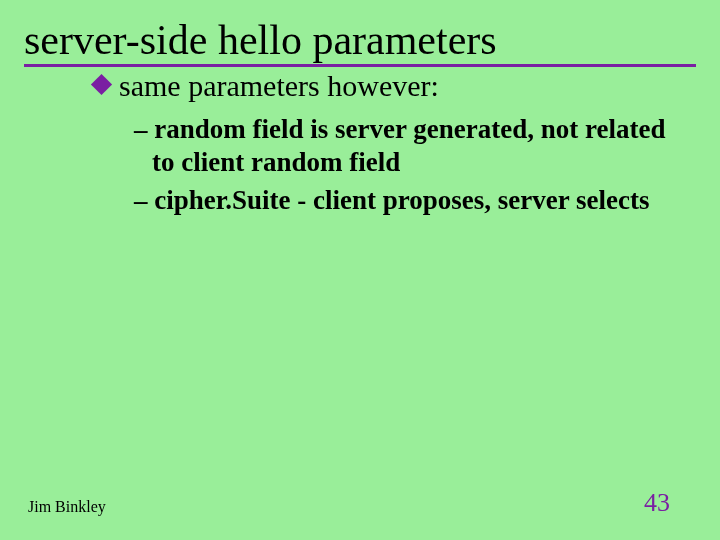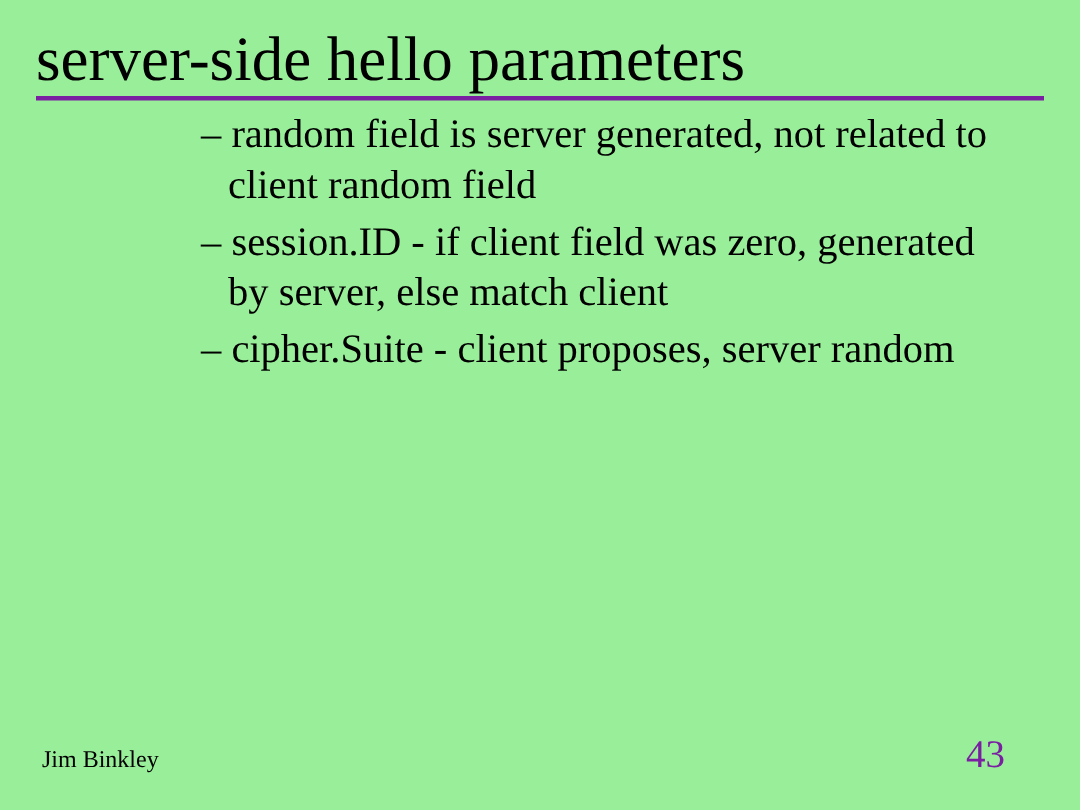--- a/index.html
+++ b/index.html
@@ -22,21 +22,21 @@
   .bullet-row { display: flex; align-items: flex-start; margin-bottom: 8px; }
   .diamond {
     width: 15px; height: 15px;
     background: #7a1fa2;
     transform: rotate(45deg);
     flex: 0 0 15px;
     margin-top: 10px;
     margin-right: 10px;
   }
   .bullet-text { font-size: 30px; line-height: 1.25; }
-  .sublist { padding-left: 40px; padding-right: 10px; margin-top: 6px; margin-bottom: 0; }
+  .sublist { padding-left: 40px; padding-right: 10px; margin-top: 6px; margin-bottom: 0; font-weight: bold; }
   .sub-item { font-size: 27px; line-height: 1.25; margin-bottom: 4px; text-indent: -18px; padding-left: 18px; }
   .dash { }
   .footer-left {
     position: absolute;
     left: 28px; bottom: 24px;
     font-size: 16px;
   }
   .footer-right {
     position: absolute;
     right: 50px; bottom: 22px;
@@ -44,24 +44,27 @@
     color: #7a1fa2;
   }
 </style>
 </head>
 <body>
 
 <div class="title">server-side hello parameters</div>
 
 <div class="content">
 
+  <div class="bullet-row">
+    <div class="diamond"></div>
+    <div class="bullet-text">same parameters however:</div>
+  </div>
 
   <div class="sublist">
     <div class="sub-item"><span class="dash">– </span><span>random field is server generated, not related to client random field</span></div>
-    <div class="sub-item"><span class="dash">– </span><span>session.ID - if client field was zero, generated by server, else match client</span></div>
-    <div class="sub-item"><span class="dash">– </span><span>cipher.Suite - client proposes, server random</span></div>
+    <div class="sub-item"><span class="dash">– </span><span>cipher.Suite - client proposes, server selects</span></div>
   </div>
 
 
 </div>
 
 <div class="footer-left">Jim Binkley</div>
 <div class="footer-right">43</div>
 
 </body></html>

